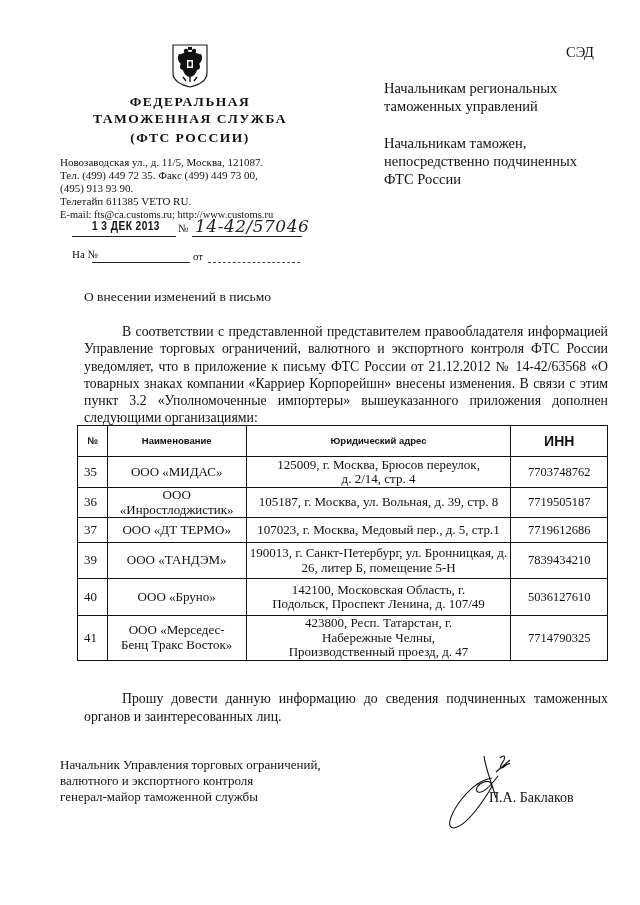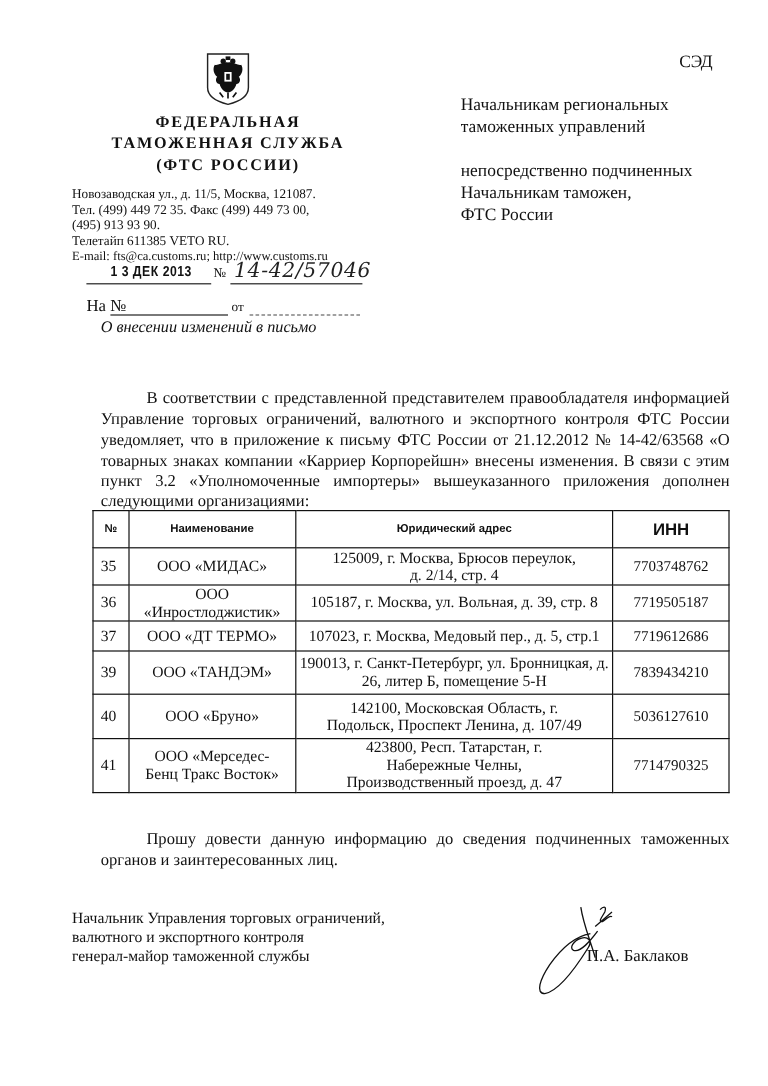--- a/index.html
+++ b/index.html
@@ -17,31 +17,31 @@
 
   
   #date-field { left: 92px; top: 219px; width: 80px; font-family: "Liberation Sans", sans-serif;
                 font-size: 12px; font-weight: bold; letter-spacing: 0.5px; transform: scaleX(0.85);
                 transform-origin: left; }
   #date-underline { left: 72px; top: 236px; width: 104px; border-top: 1px solid #222; }
   #num-label { left: 178px; top: 222px; font-size: 11px; }
   #num-handwritten { left: 195px; top: 216px; font-family: "DejaVu Serif", serif; font-style: italic;
                      font-size: 17px; color: #222; letter-spacing: 0.5px; }
   #num-underline { left: 192px; top: 236px; width: 110px; border-top: 1px solid #222; }
-  #onnum-label { left: 72px; top: 248px; font-size: 14px; }
+  #onnum-label { left: 72px; top: 248px; font-size: 11px; }
   #onnum-underline { left: 92px; top: 262px; width: 98px; border-top: 1px solid #222; }
   #from-label { left: 193px; top: 250px; font-size: 11px; }
   #from-underline { left: 208px; top: 262px; width: 92px; border-top: 1px dashed #444; }
 
   
   #sed { left: 566px; top: 44px; font-size: 14.5px; }
   .addressee { left: 384px; width: 240px; font-size: 14.5px; line-height: 18px; }
 
   
-  #subject { left: 84px; top: 264px; font-size: 13.5px; line-height: 17px; font-style: italic; }
+  #subject { left: 84px; top: 288px; font-size: 13.5px; line-height: 17px; }
 
   
   .para { left: 84px; width: 524px; font-size: 13.8px; line-height: 17.3px; text-align: justify; }
   .para .first { text-indent: 38px; }
 
   
   #orgs-table { left: 77px; top: 425px; width: 531px; border-collapse: collapse; font-size: 13px; }
   #orgs-table td, #orgs-table th { border: 1px solid #111; text-align: center; vertical-align: middle;
                padding: 0 3px; line-height: 14.5px; }
   #orgs-table th { font-family: "Liberation Sans", sans-serif; font-size: 9.5px; font-weight: bold; height: 30px; }
@@ -94,22 +94,22 @@
 <div id="onnum-underline" class="abs"></div>
 <div id="from-label" class="abs">от</div>
 <div id="from-underline" class="abs"></div>
 
 <div id="sed" class="abs">СЭД</div>
 <div class="abs addressee" style="top:79px;">
   <div>Начальникам региональных</div>
   <div>таможенных управлений</div>
 </div>
 <div class="abs addressee" style="top:134px;">
+  <div>Начальникам таможен,</div>
   <div>непосредственно подчиненных</div>
-  <div>Начальникам таможен,</div>
   <div>ФТС России</div>
 </div>
 
 <div id="subject" class="abs">
   <div>О внесении изменений в письмо</div>
 </div>
 
 <div class="abs para" style="top:323px;">
   <div class="first">В соответствии с представленной представителем правообладателя информацией Управление торговых ограничений, валютного и экспортного контроля ФТС России уведомляет, что в приложение к письму ФТС России от 21.12.2012 № 14-42/63568 «О товарных знаках компании «Карриер Корпорейшн» внесены изменения. В связи с этим пункт 3.2 «Уполномоченные импортеры» вышеуказанного приложения дополнен следующими организациями:</div>
 </div>

